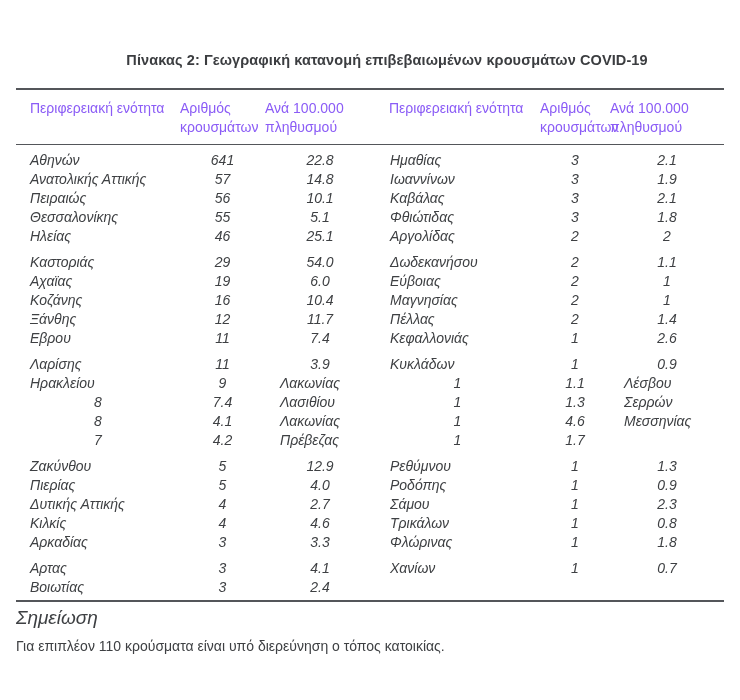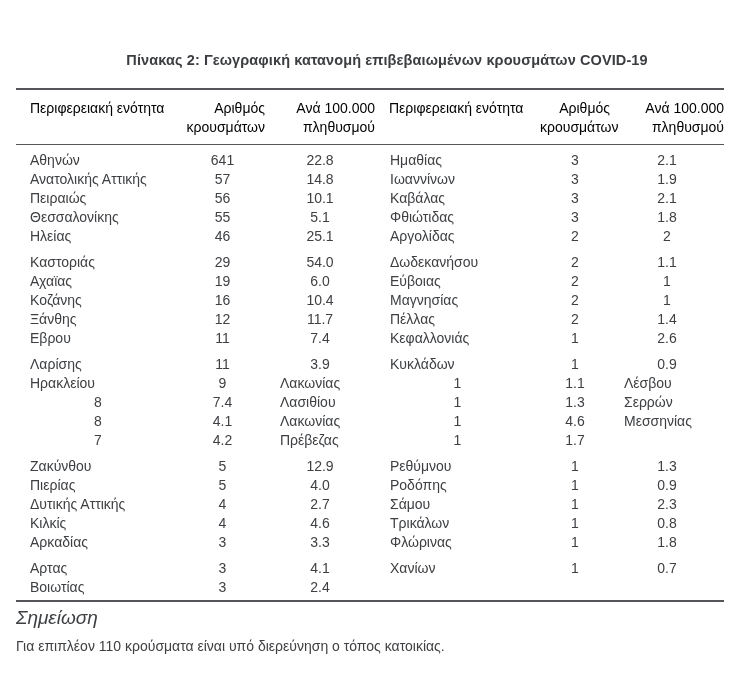--- a/index.html
+++ b/index.html
@@ -23,26 +23,27 @@
   .grid {
     display:grid;
     grid-template-columns:164px 85px 110px 165px 70px 114px;
     align-items:start;
   }
   .thead {
     border-top:2px solid #54565a;
     border-bottom:1.5px solid #54565a;
     padding:9px 0 7px 0;
   }
-  .hcell { font-size:14px; line-height:19px; color:#000000; }
+  .hcell { font-size:14px; line-height:19px; color:#8b5cf6; }
   .h-left { text-align:left; padding-left:14px; }
-  .h-center { text-align:right; }
+  .h-center { text-align:left; }
   .tbody {
     border-bottom:2px solid #54565a;
     padding:6px 0 3px 0;
+    font-style:italic;
   }
   .cell {
     font-size:14px;
     height:19px; line-height:19px;
     white-space:nowrap; overflow:hidden;
   }
   .c-name-l { text-align:left; padding-left:14px; }
   .c-name-r { text-align:left; padding-left:15px; }
   .c-center { text-align:center; }
   .group-gap { grid-column:1 / -1; height:7px; }

